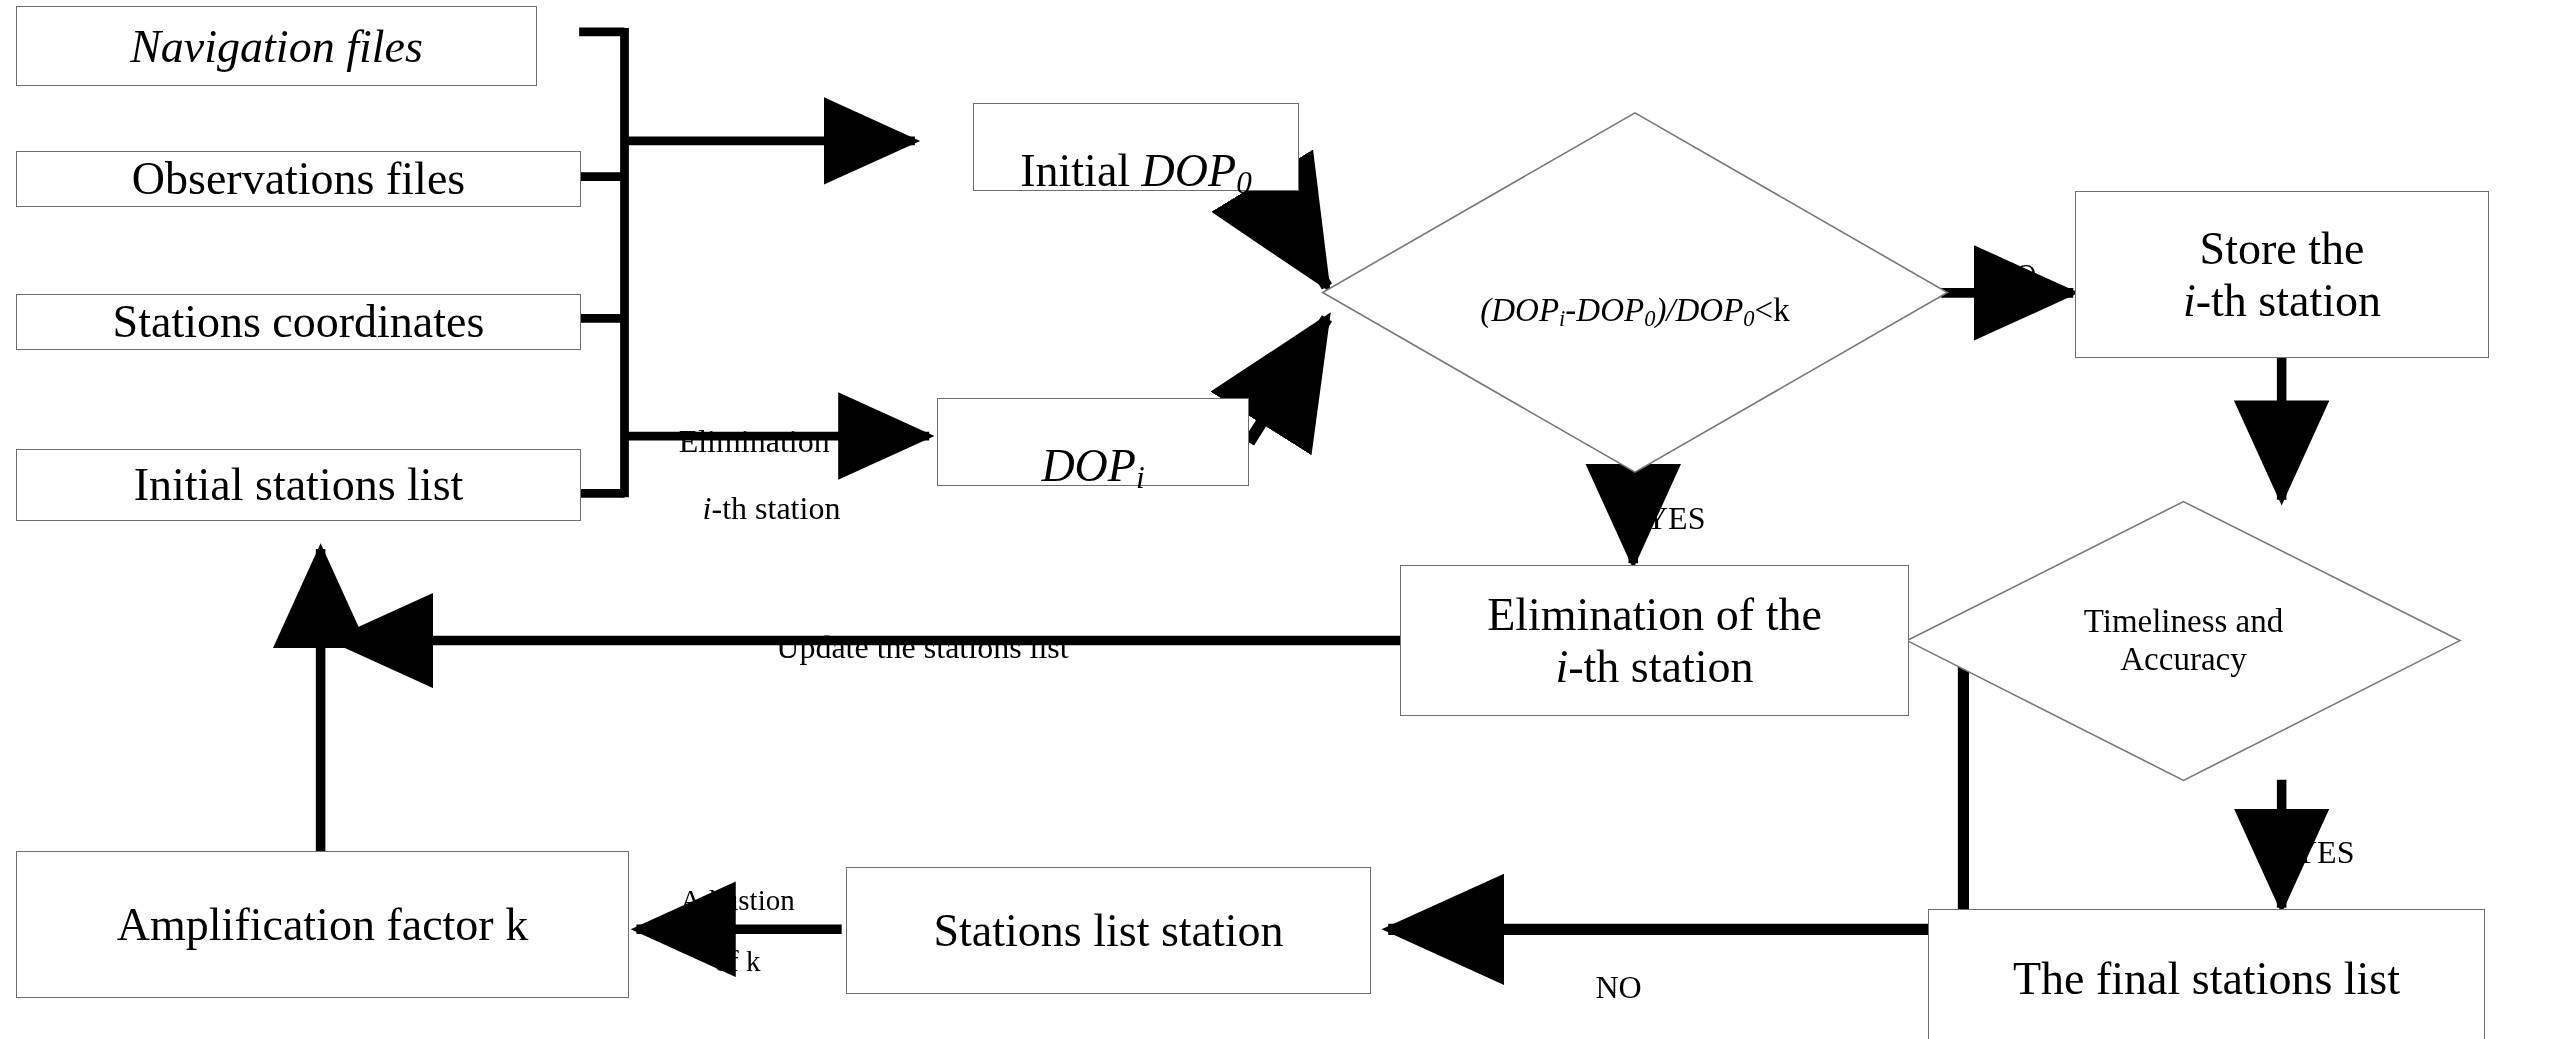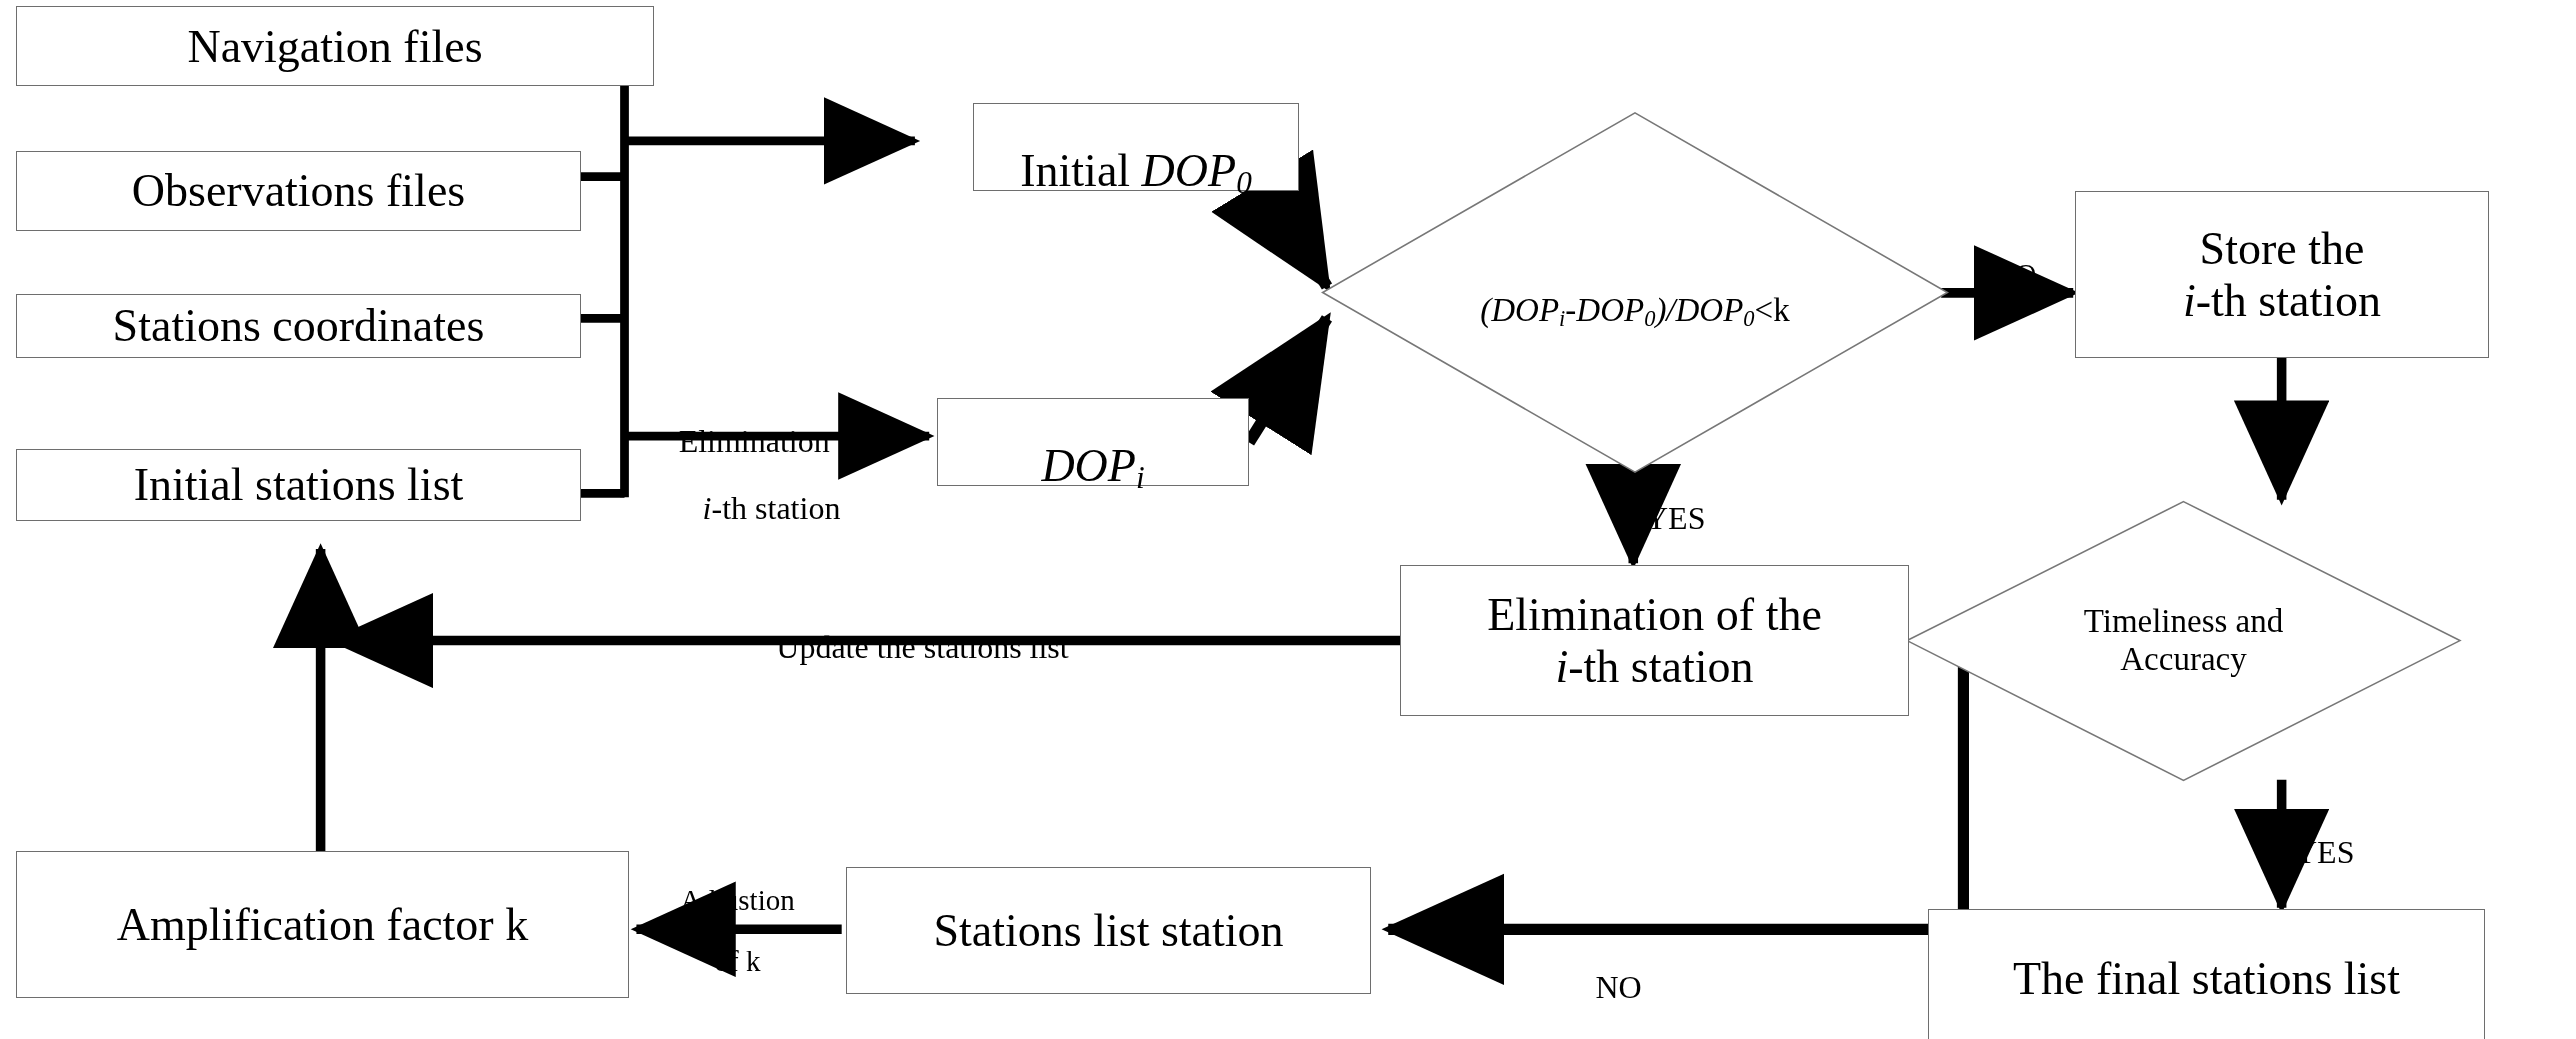--- a/index.html
+++ b/index.html
@@ -126,29 +126,29 @@
 
     <polyline points="2525,790 2468,790 2468,1168 1745,1168" fill="none" stroke="#000000" stroke-width="14" marker-end="url(#ah)"></polyline>
 
     <line x1="1058" y1="1168" x2="800" y2="1168" stroke="#000000" stroke-width="12" marker-end="url(#ah)"></line>
 
     <line x1="403" y1="1070" x2="403" y2="690" stroke="#000000" stroke-width="12" marker-end="url(#ah)"></line>
 
     <line x1="1760" y1="805" x2="420" y2="805" stroke="#000000" stroke-width="12" marker-end="url(#ah)"></line>
   </svg>
 
-  <div class="node rect f-big" style="left:16px;  top:6.4px;   width:638px; height:80px;">
+  <div class="node rect f-big" style="left:16px;  top:6.4px;   width:521px; height:80px;font-style:italic;">
     <span class="nodetext">Navigation files</span>
   </div>
 
-  <div class="node rect f-big" style="left:16px;  top:151px; width:565px; height:80px;">
+  <div class="node rect f-big" style="left:16px;  top:151px; width:565px; height:56px;">
     <span class="nodetext">Observations files</span>
   </div>
 
-  <div class="node rect f-big" style="left:16px;  top:294px; width:565px; height:64px;">
+  <div class="node rect f-big" style="left:16px;  top:294px; width:565px; height:56px;">
     <span class="nodetext">Stations coordinates</span>
   </div>
 
   <div class="node rect f-big" style="left:16px;  top:449px; width:565px; height:72px;">
     <span class="nodetext">Initial stations list</span>
   </div>
 
   <div class="node rect f-big" style="left:973px; top:103px; width:326px; height:88px;">
     <span class="nodetext">
       <span>Initial </span><i class="mathital">DOP</i><sub class="sb">0</sub>

